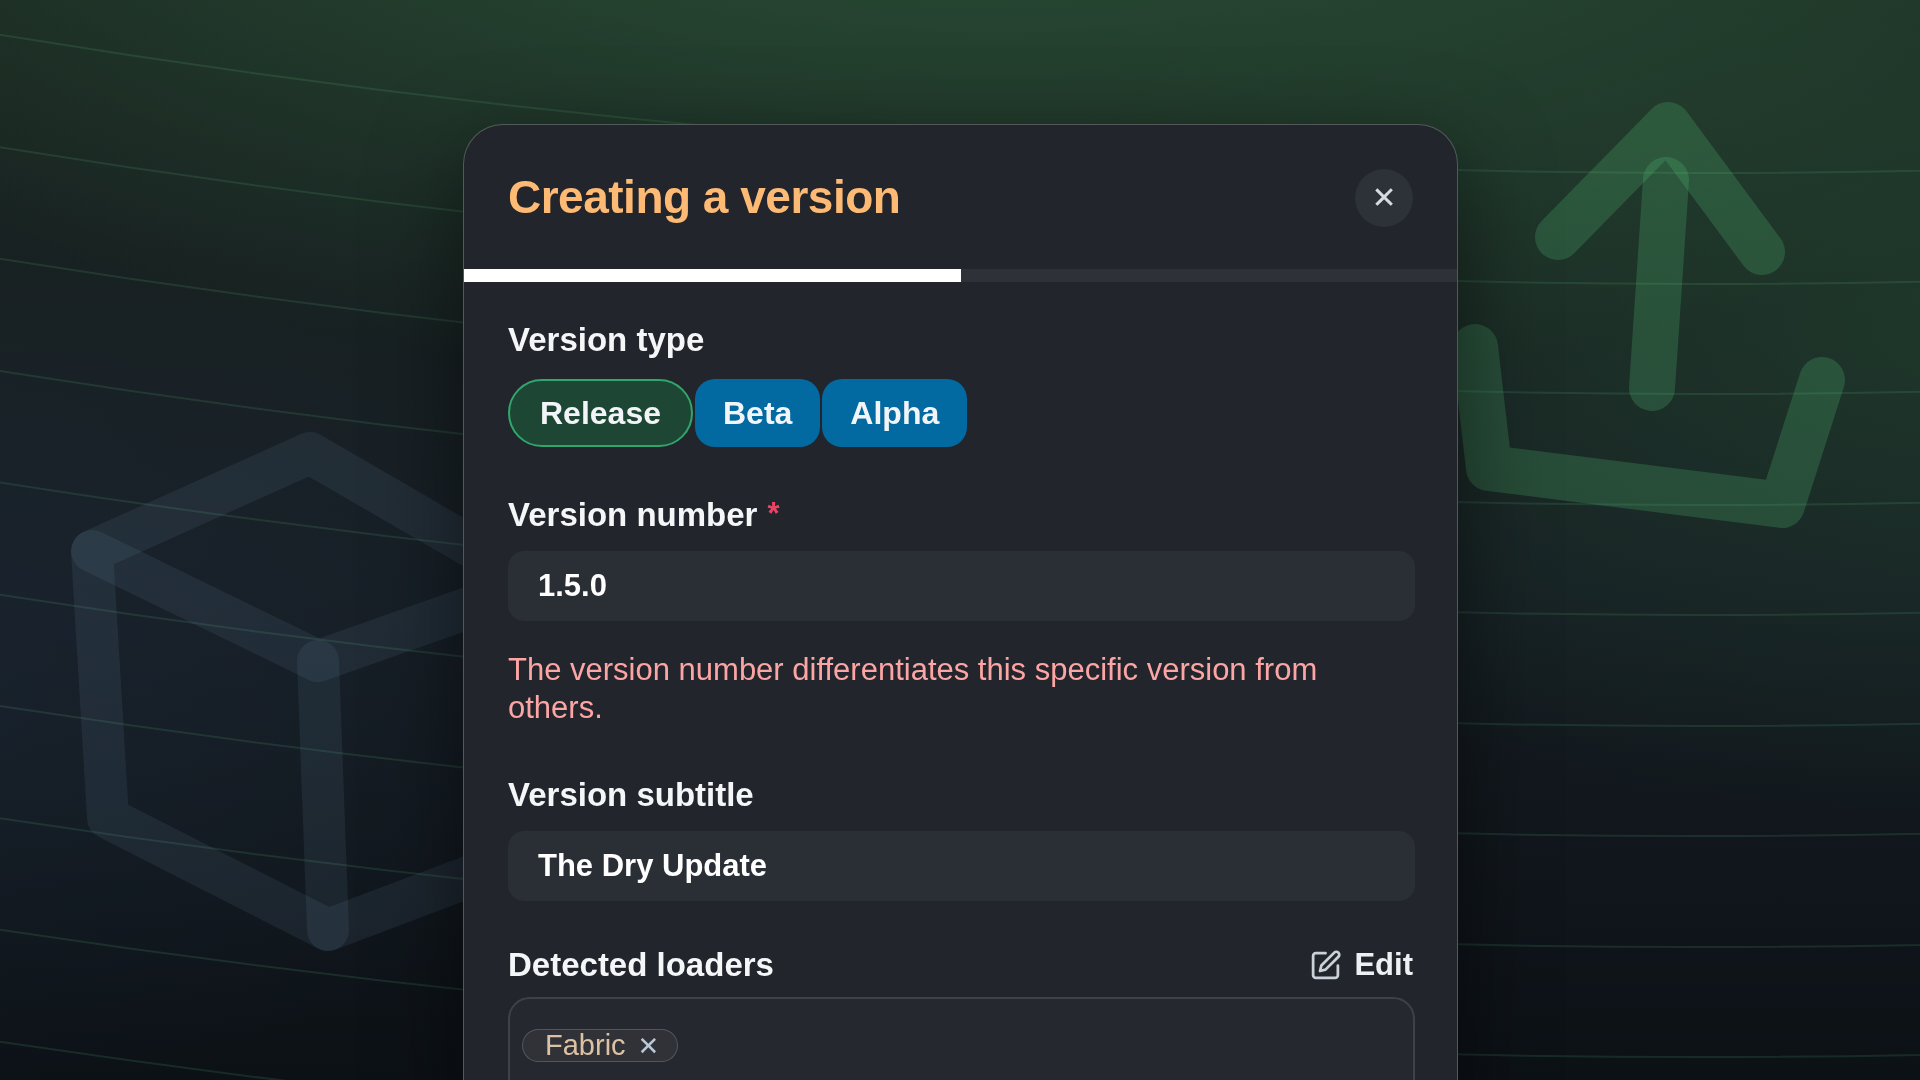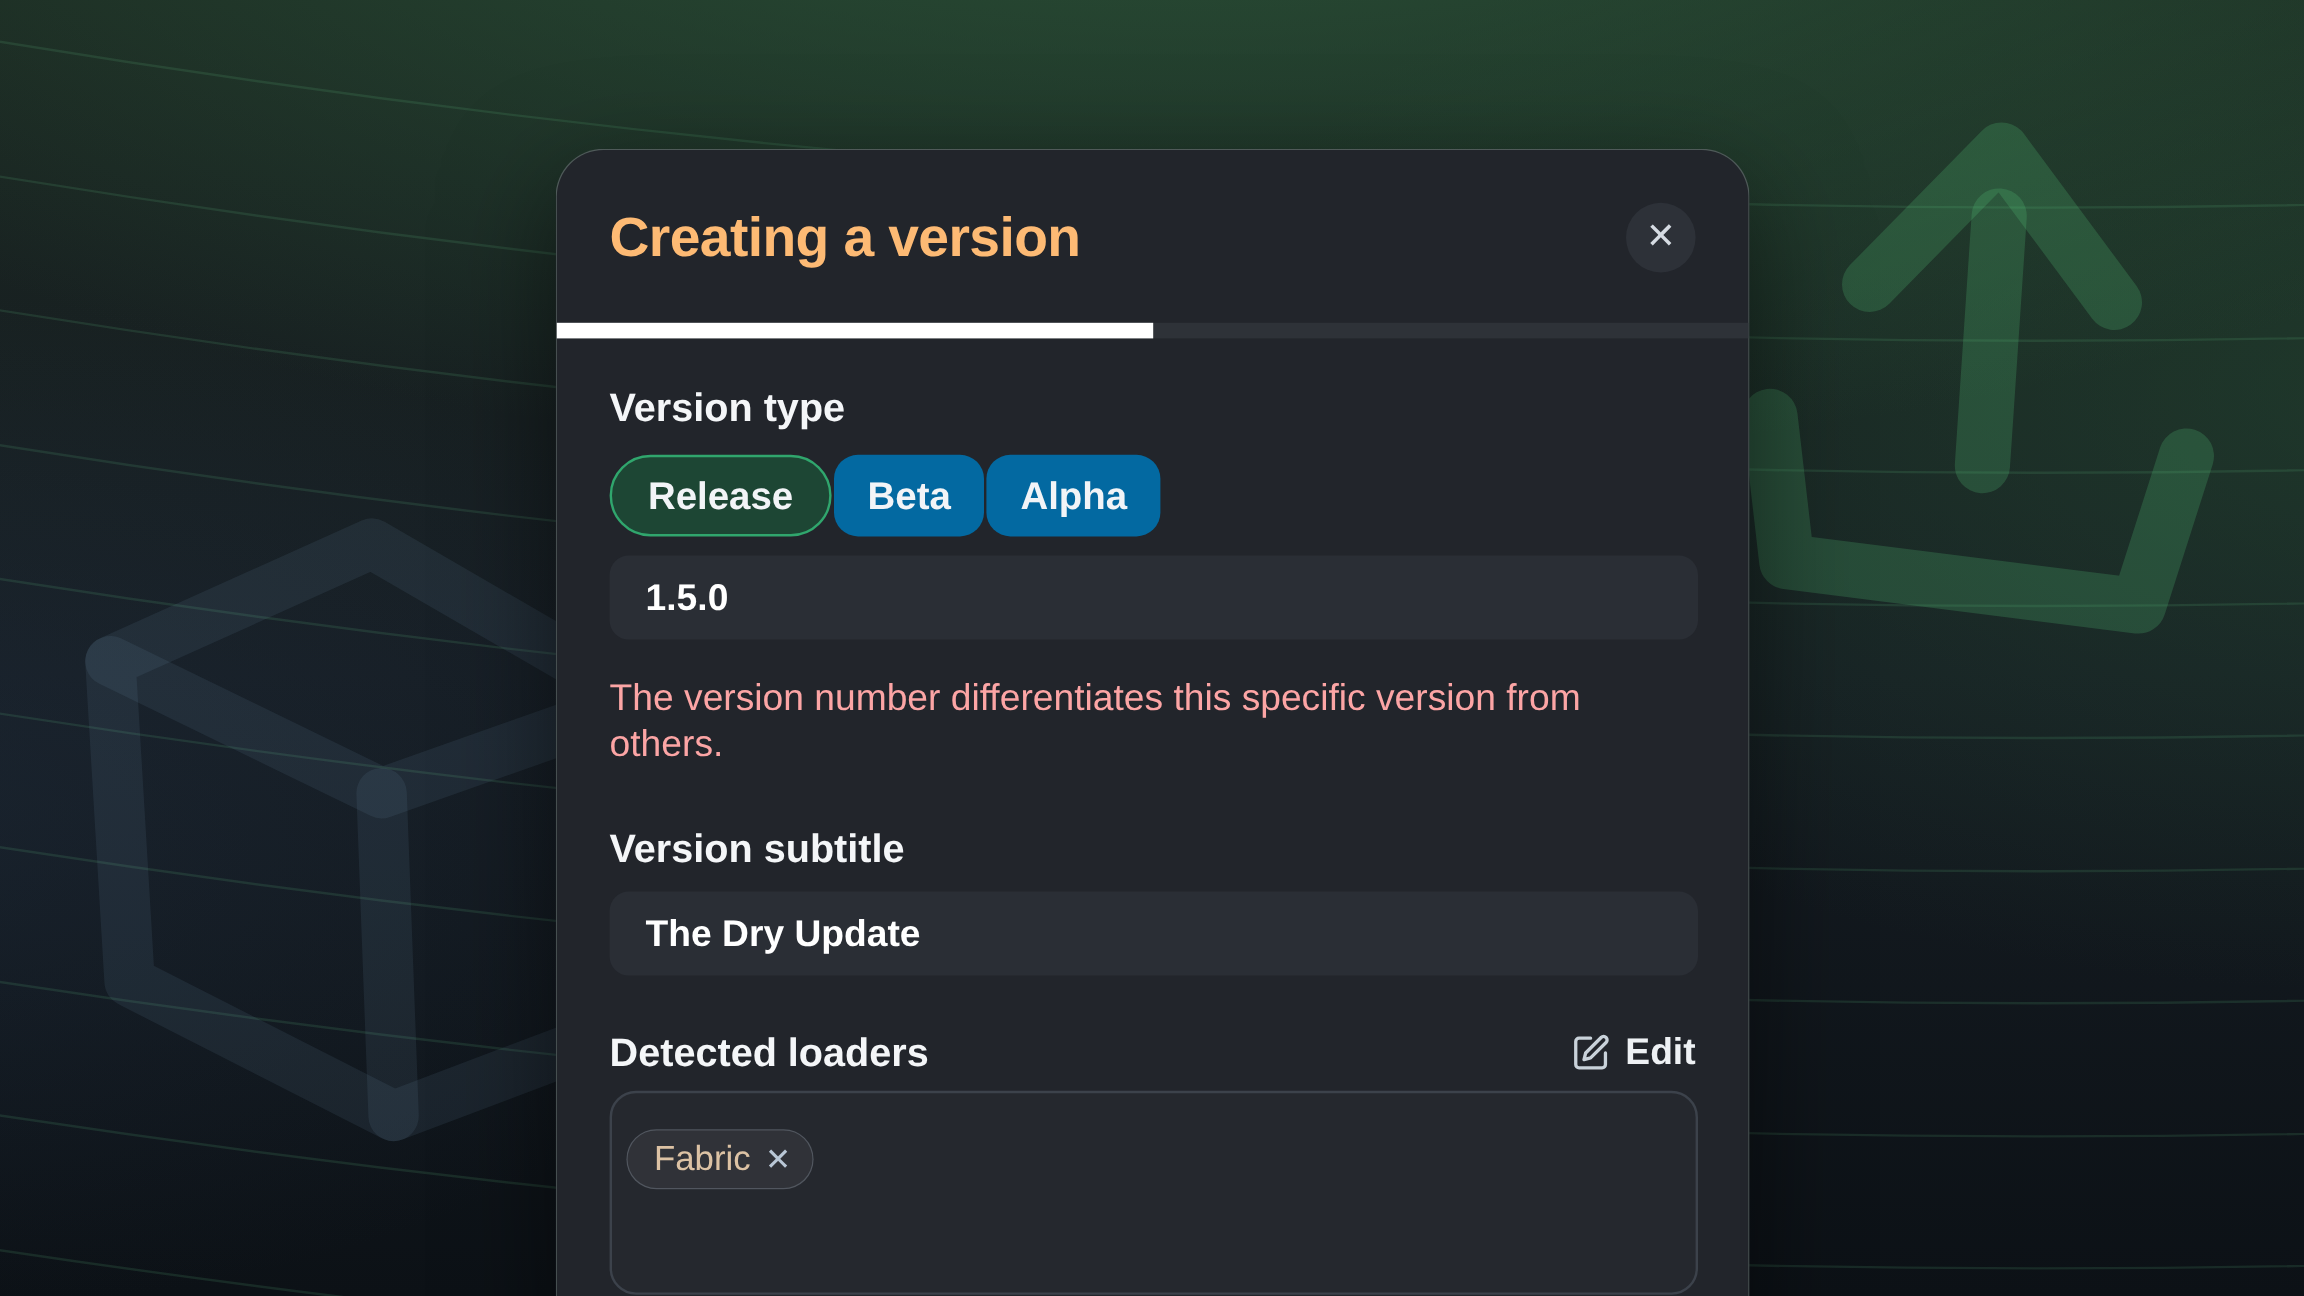--- a/index.html
+++ b/index.html
@@ -57,21 +57,21 @@
   .edit-btn{
     display:flex;align-items:center;gap:12px;background:none;border:none;cursor:pointer;
     color:#eef1f4;font-size:31px;font-weight:700;font-family:inherit;padding:0;
   }
   .edit-btn svg{width:33px;height:33px;stroke:#c9d2da;}
   .loaders-box{
     margin-top:12px;width:907px;height:170px;border:2px solid #3c424b;border-radius:22px;
     background:rgba(255,255,255,.015);padding:30px 12px;display:flex;align-items:flex-start;
   }
   .chip{
-    display:flex;align-items:center;gap:12px;height:50px;padding:0 18px 0 22px;
+    display:flex;align-items:center;gap:12px;height:33px;padding:0 18px 0 22px;
     border:1px solid rgba(200,215,230,.22);border-radius:26px;background:rgba(255,255,255,.05);
   }
   .chip-label{font-size:29px;font-weight:500;color:#dcc2a4;}
   .chip-x{background:none;border:none;padding:0;cursor:pointer;font-size:26px;color:#b9c7d6;line-height:1;}
 </style>
 </head>
 <body>
 
 <div class="stage">
 
@@ -119,20 +119,23 @@
 
     <div class="modal-body">
 
       <div class="field-label">Version type</div>
       <div class="type-row">
         <button class="type-btn selected">Release</button>
         <button class="type-btn">Beta</button>
         <button class="type-btn">Alpha</button>
       </div>
 
+      <div class="section-gap">
+        <span class="field-label">Version number</span><span class="req">*</span>
+      </div>
       <input class="text-input" type="text" value="1.5.0" style="">
       <div class="help">The version number differentiates this specific version from others.</div>
 
       <div class="section-gap field-label">Version subtitle</div>
       <input class="text-input" type="text" value="The Dry Update" style="">
 
       <div class="loaders-head">
         <div class="field-label">Detected loaders</div>
         <button class="edit-btn">
           <svg viewBox="0 0 24 24" fill="none" stroke-width="2" stroke-linecap="round" stroke-linejoin="round">

